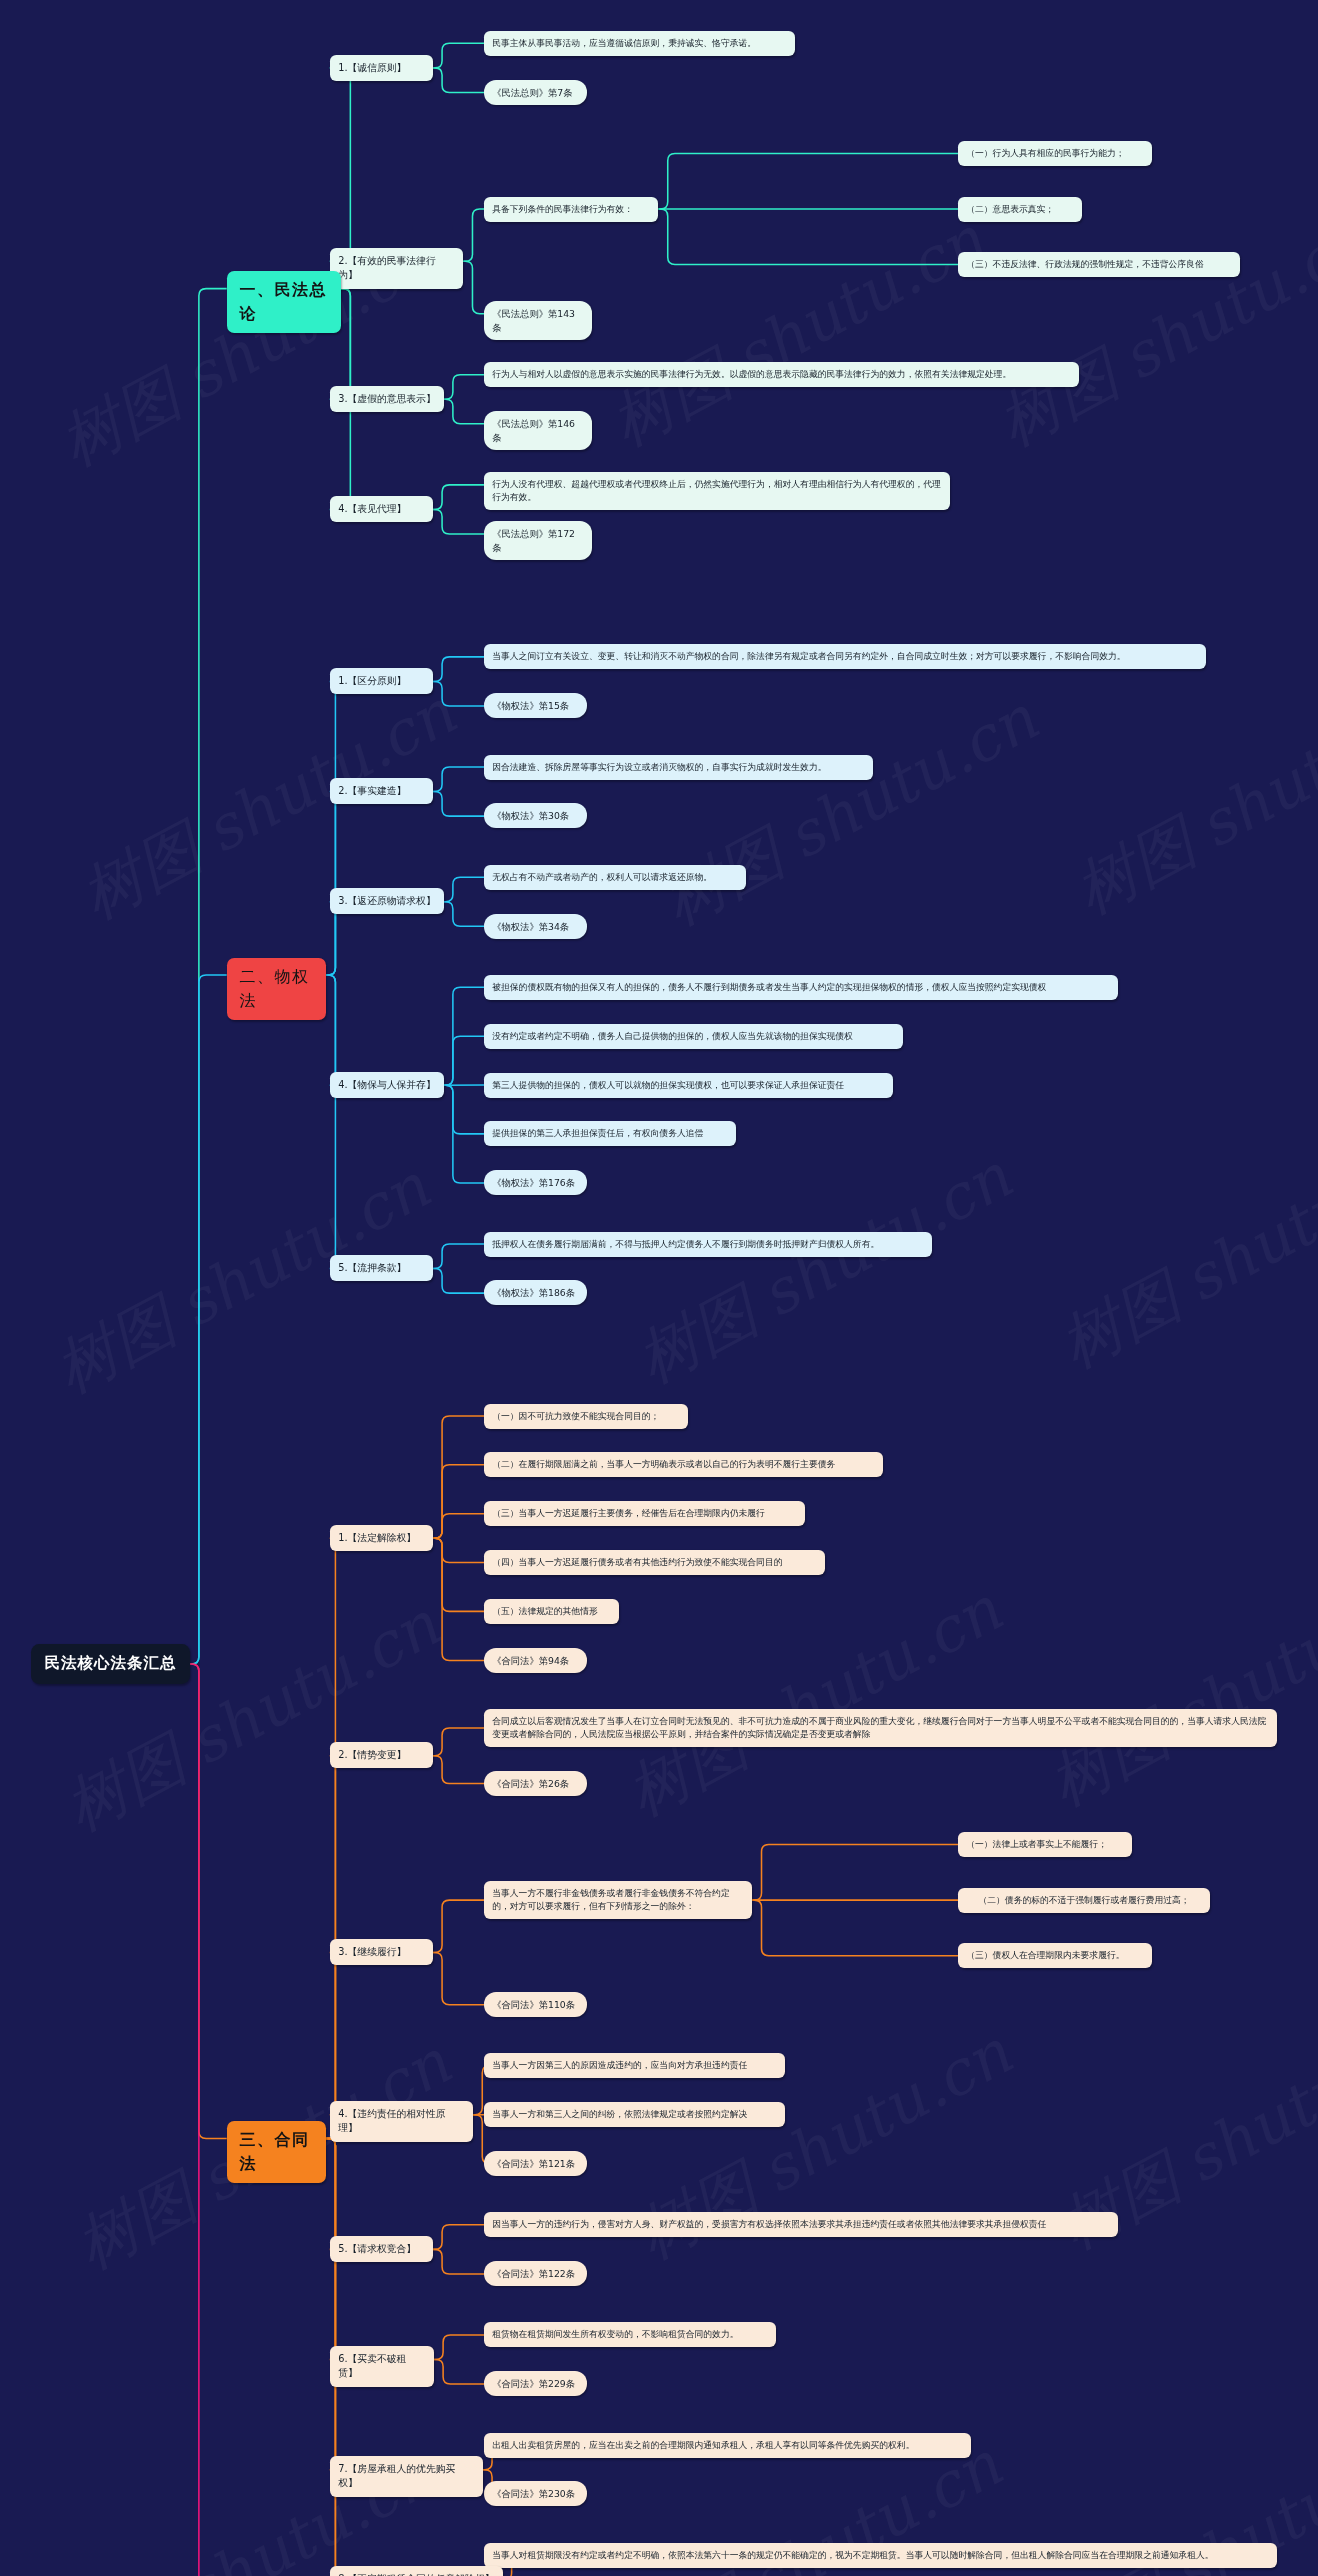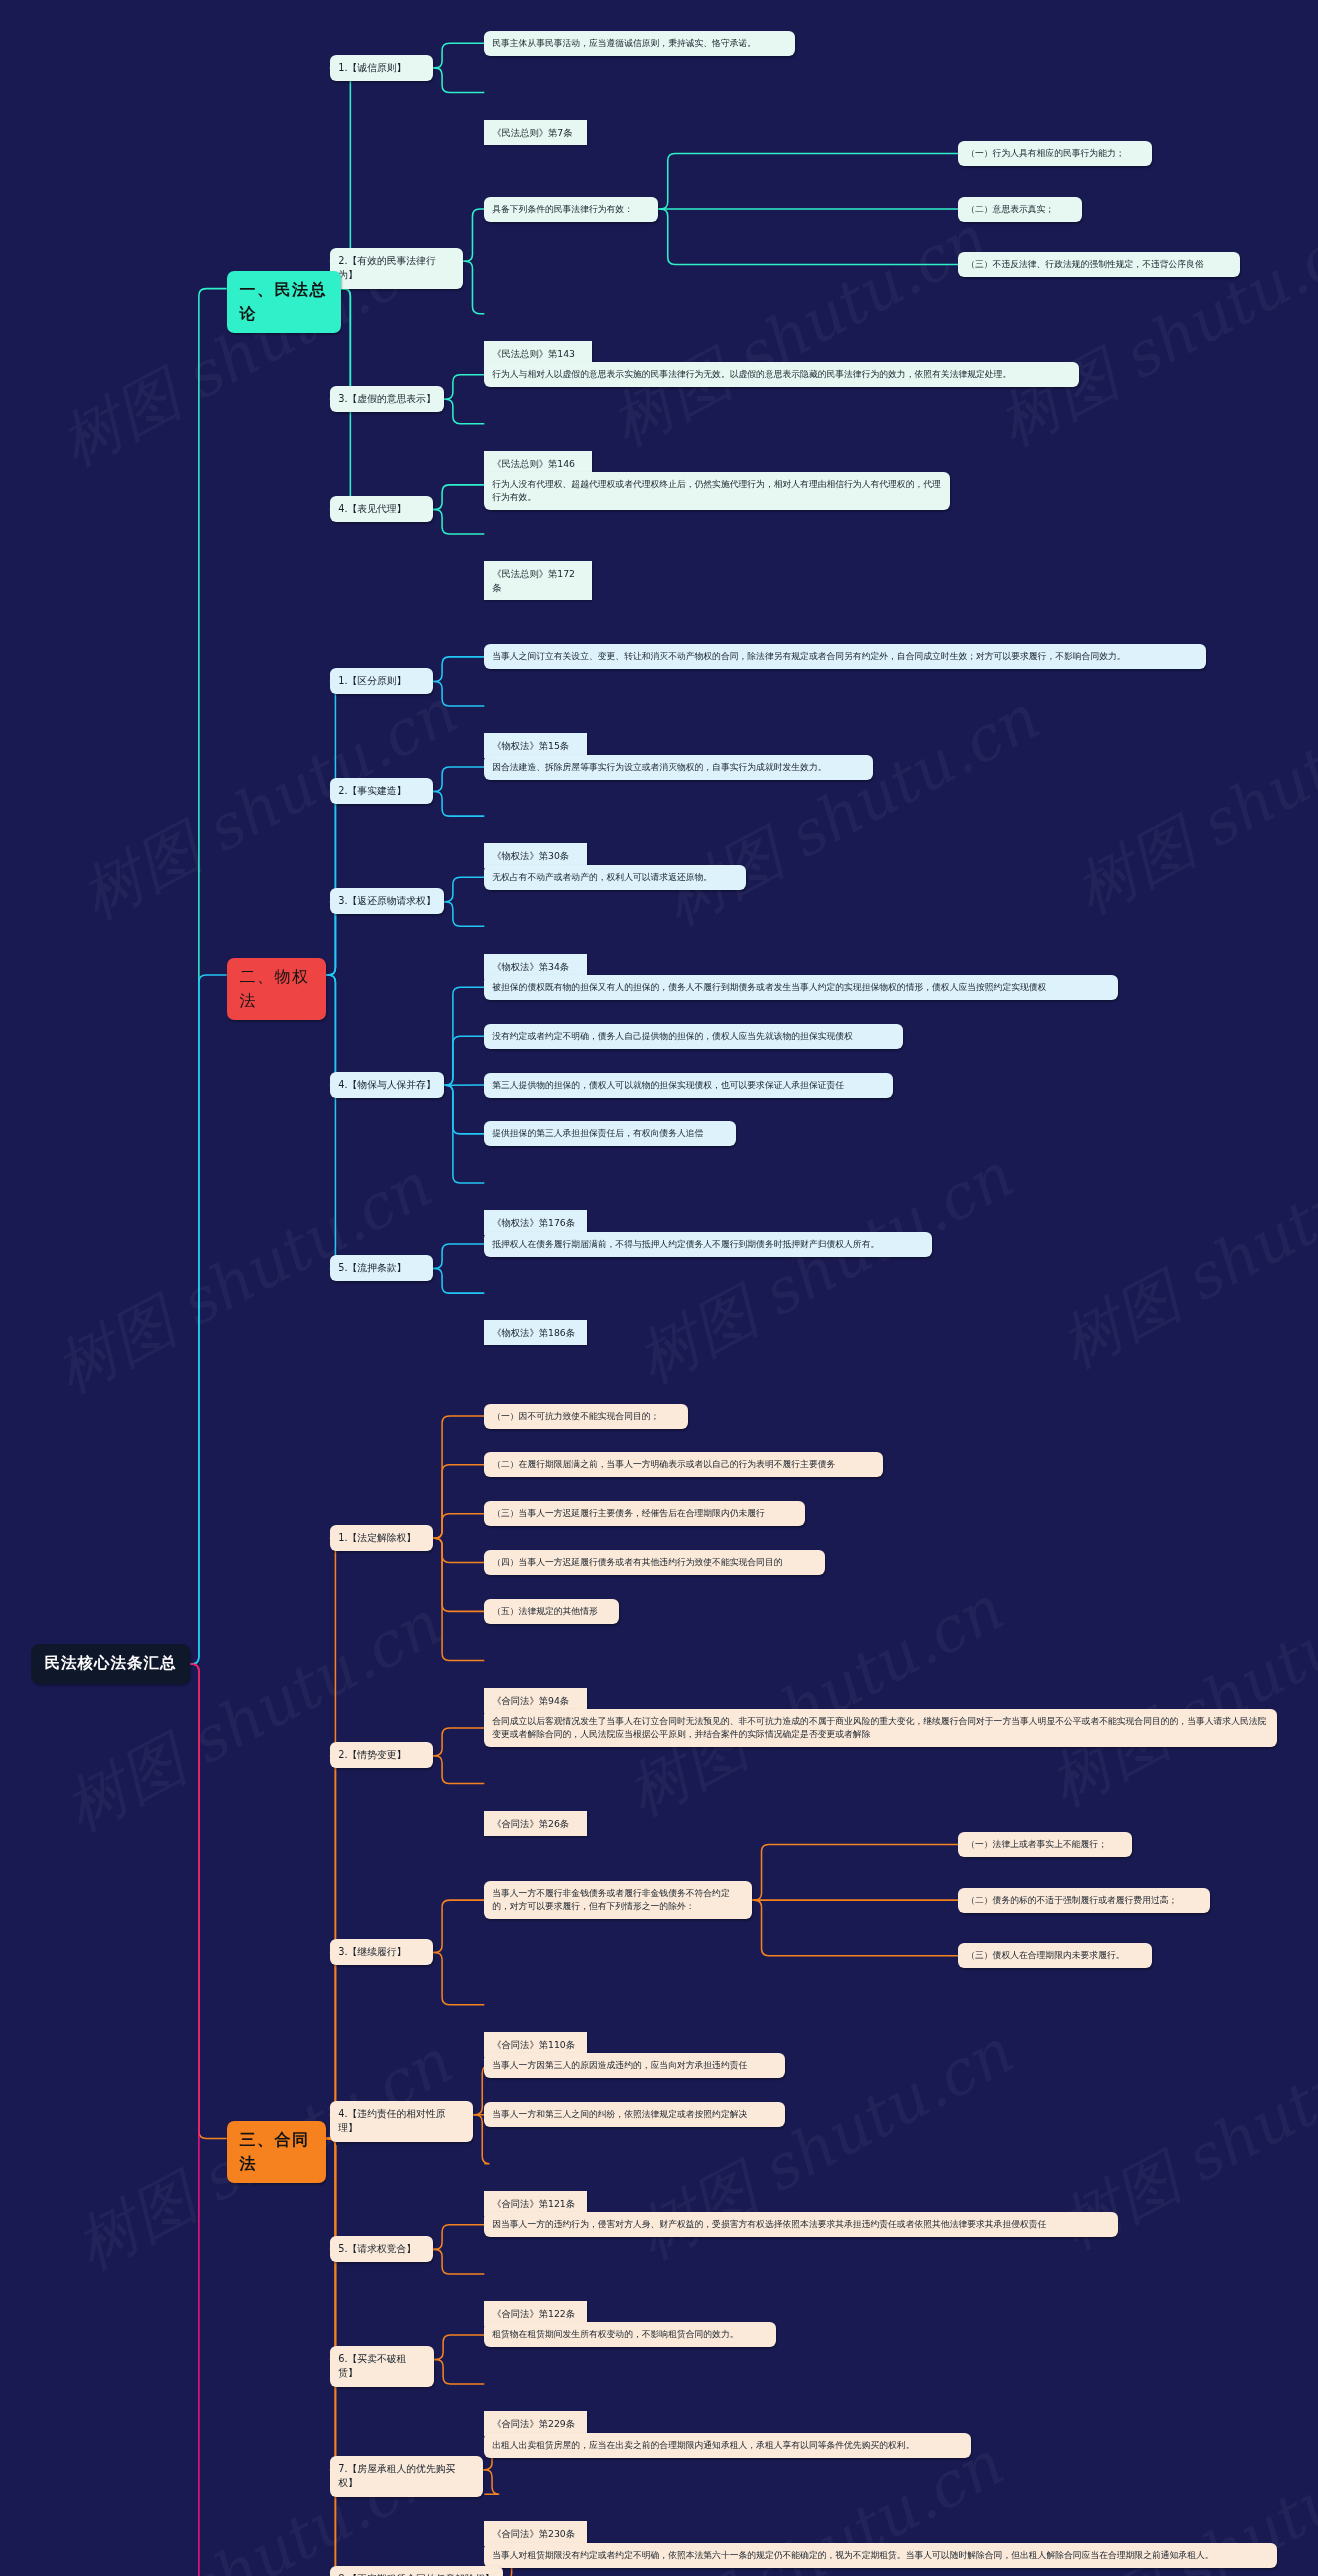--- a/index.html
+++ b/index.html
@@ -24,21 +24,21 @@
   .b1{background:#2ff0c8;color:#141414;font-weight:700;}
   .b2{background:#ef4444;color:#141414;font-weight:400;}
   .b3{background:#f5821f;color:#141414;font-weight:700;}
   .branch{font-size:16px;padding:7.2px 12.4px;letter-spacing:1.5px;border-radius:7.2px;}
   
   .l1{background:#e7f8f2;color:#17202a;}
   .l2{background:#ddf2fb;color:#17202a;}
   .l3{background:#fbeada;color:#17202a;}
   .sub{font-size:9.8px;padding:5.7px 8.2px;border-radius:6.2px;}
   .txt{font-size:8.8px;padding:5.7px 8.2px;border-radius:6.2px;}
-  .law{font-size:9.3px;padding:5.7px 8.2px;border-radius:0;margin-top:40px;}
+  .law{font-size:9.3px;padding:5.7px 8.2px;border-radius:12px;}
 </style>
 </head>
 <body>
 
 <div id="canvas">
   <div id="watermarks">
       <div class="wm" style="left: 41px; top: 309px;">树图 shutu.cn</div>
       <div class="wm" style="left: 592px; top: 289px;">树图 shutu.cn</div>
       <div class="wm" style="left: 979px; top: 289px;">树图 shutu.cn</div>
       <div class="wm" style="left: 62px; top: 762px;">树图 shutu.cn</div>
@@ -276,21 +276,21 @@
       </div>
       <div class="node l3 sub" style="left: 330px; top: 1742px; width: 103px;">
         <span>2.【情势变更】</span>
       </div>
       <div class="node l3 txt" style="left: 484px; top: 1881px; width: 268px;">
         <span>当事人一方不履行非金钱债务或者履行非金钱债务不符合约定的，对方可以要求履行，但有下列情形之一的除外：</span>
       </div>
       <div class="node l3 txt" style="left: 958px; top: 1832px; width: 174px;">
         <span>（一）法律上或者事实上不能履行；</span>
       </div>
-      <div class="node l3 txt" style="left: 958px; top: 1888px; width: 252px;">
+      <div class="node l3 txt" style="left: 958px; top: 1888px; width: 252px; text-align: center;">
         <span>（二）债务的标的不适于强制履行或者履行费用过高；</span>
       </div>
       <div class="node l3 txt" style="left: 958px; top: 1943px; width: 194px;">
         <span>（三）债权人在合理期限内未要求履行。</span>
       </div>
       <div class="node l3 law" style="left: 484px; top: 1992px; width: 103px;">
         <span>《合同法》第110条</span>
       </div>
       <div class="node l3 sub" style="left: 330px; top: 1939px; width: 103px;">
         <span>3.【继续履行】</span>

